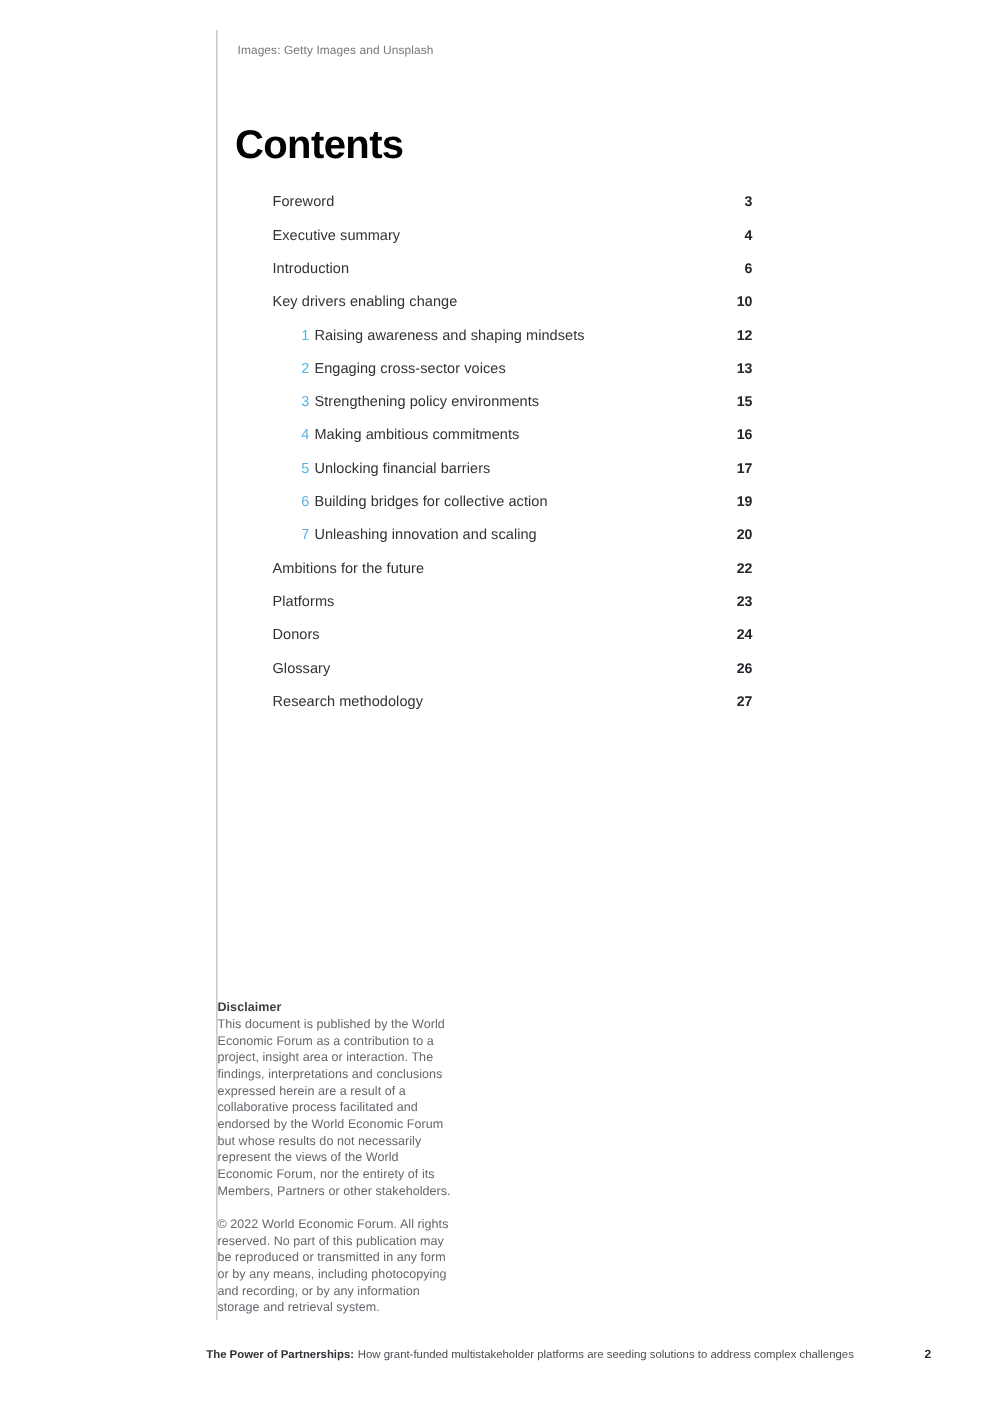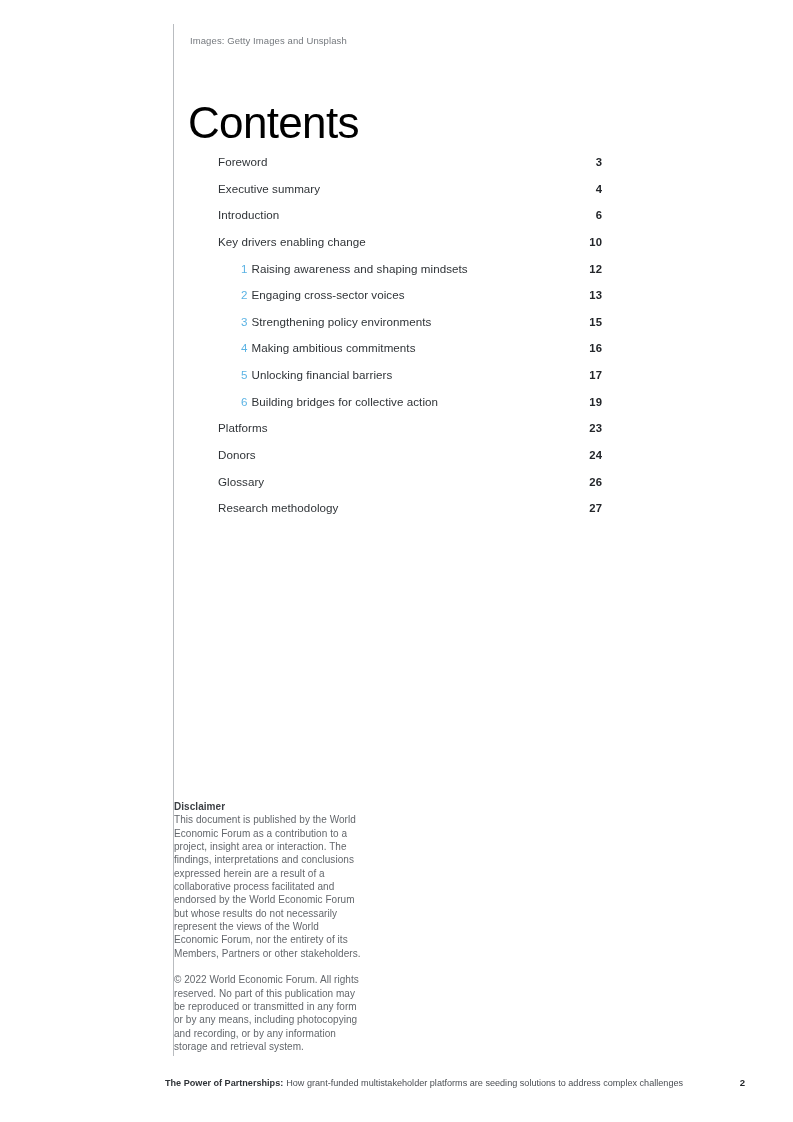--- a/index.html
+++ b/index.html
@@ -41,23 +41,23 @@
     font-size: 9.5px;
     letter-spacing: 0.01em;
     color: #75797e;
     white-space: nowrap;
   }
 
   .contents-title {
     position: absolute;
     left: 188px;
     top: 72px;
-    font-size: 44px;
+    font-size: 32px;
     line-height: 44px;
-    font-weight: normal;
+    font-weight: bold;
     letter-spacing: -0.015em;
     color: #000000;
   }
 
   
   .toc {
     position: absolute;
     left: 190px;
     top: 155px;
     width: 412px;
@@ -210,20 +210,30 @@
       <div class="toc-row sub">
         <span class="label"><span class="num">5</span><span>Unlocking financial barriers</span></span>
         <span class="spacer"></span>
         <span class="pageno">17</span>
       </div>
       <div class="toc-row sub">
         <span class="label"><span class="num">6</span><span>Building bridges for collective action</span></span>
         <span class="spacer"></span>
         <span class="pageno">19</span>
       </div>
+      <div class="toc-row sub">
+        <span class="label"><span class="num">7</span><span>Unleashing innovation and scaling</span></span>
+        <span class="spacer"></span>
+        <span class="pageno">20</span>
+      </div>
+      <div class="toc-row">
+        <span class="label"><span>Ambitions for the future</span></span>
+        <span class="spacer"></span>
+        <span class="pageno">22</span>
+      </div>
       <div class="toc-row">
         <span class="label"><span>Platforms</span></span>
         <span class="spacer"></span>
         <span class="pageno">23</span>
       </div>
       <div class="toc-row">
         <span class="label"><span>Donors</span></span>
         <span class="spacer"></span>
         <span class="pageno">24</span>
       </div>

